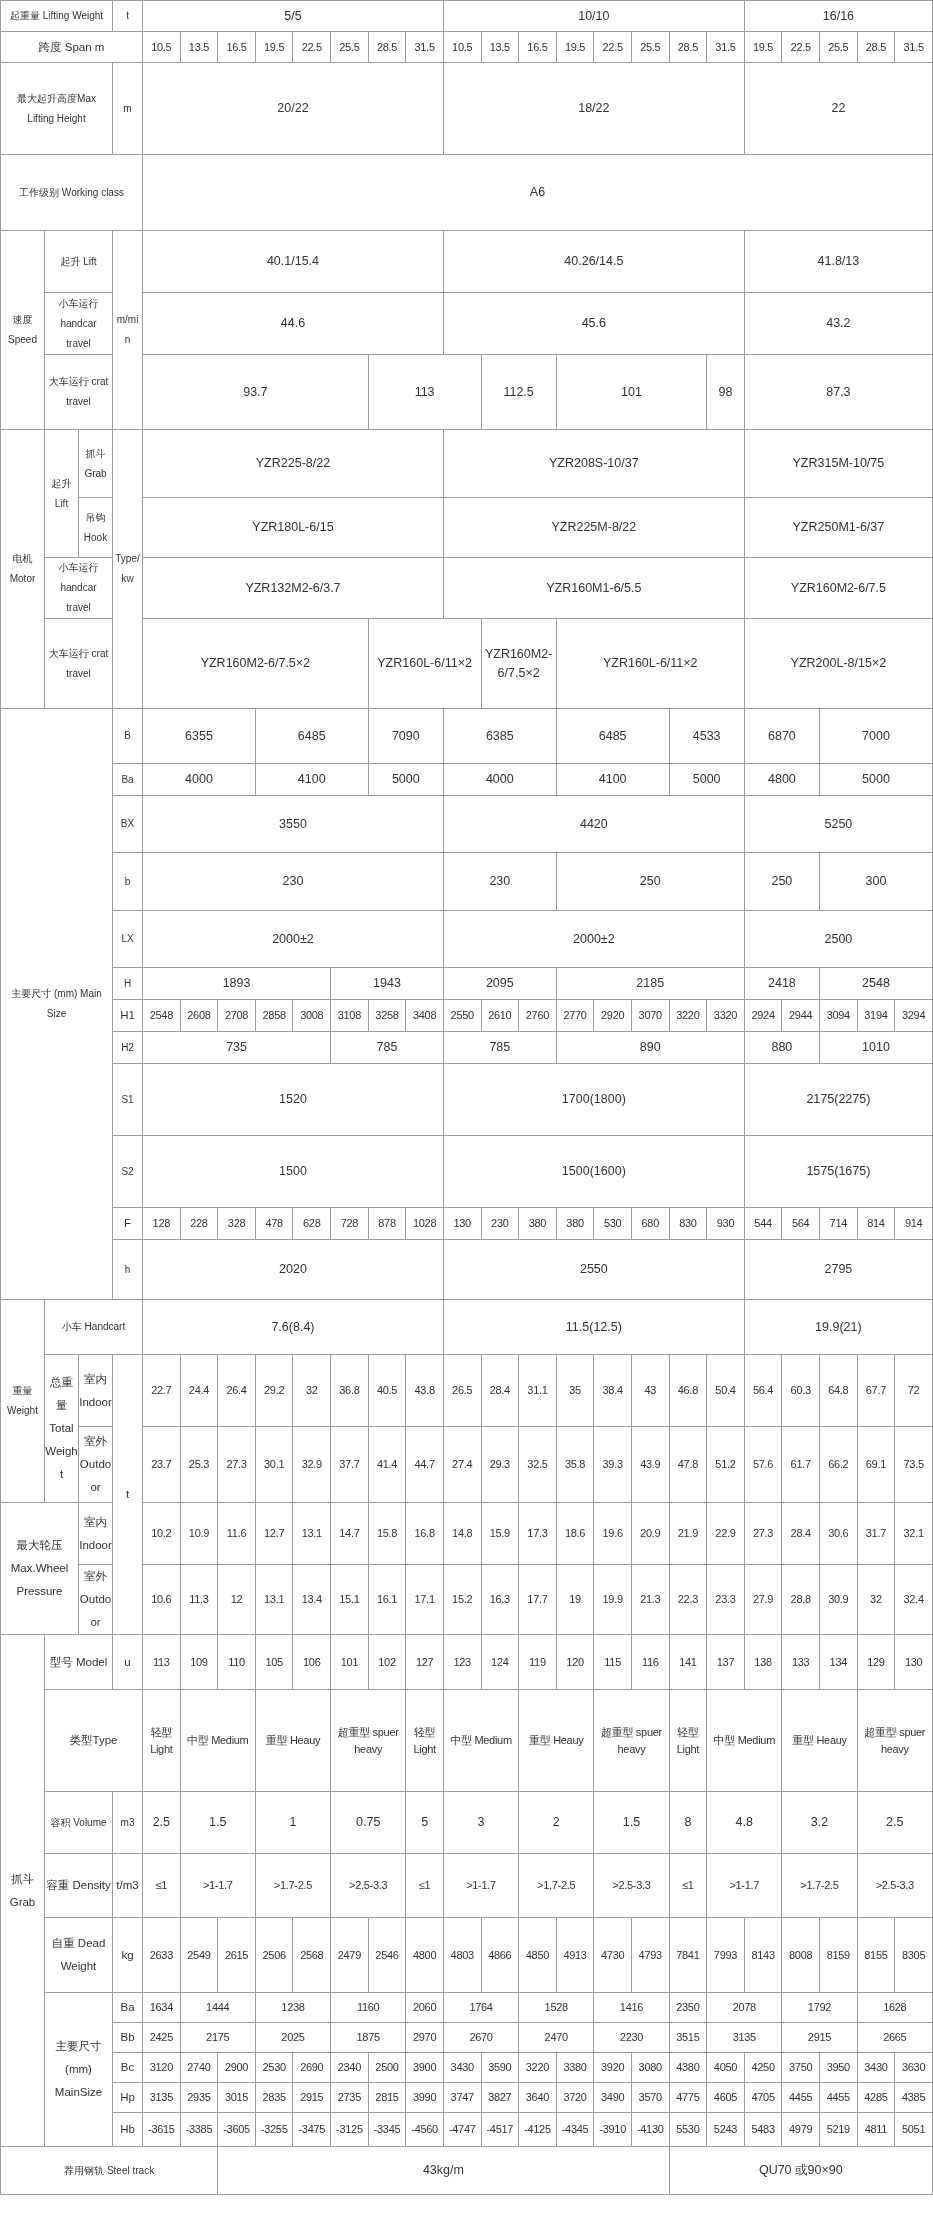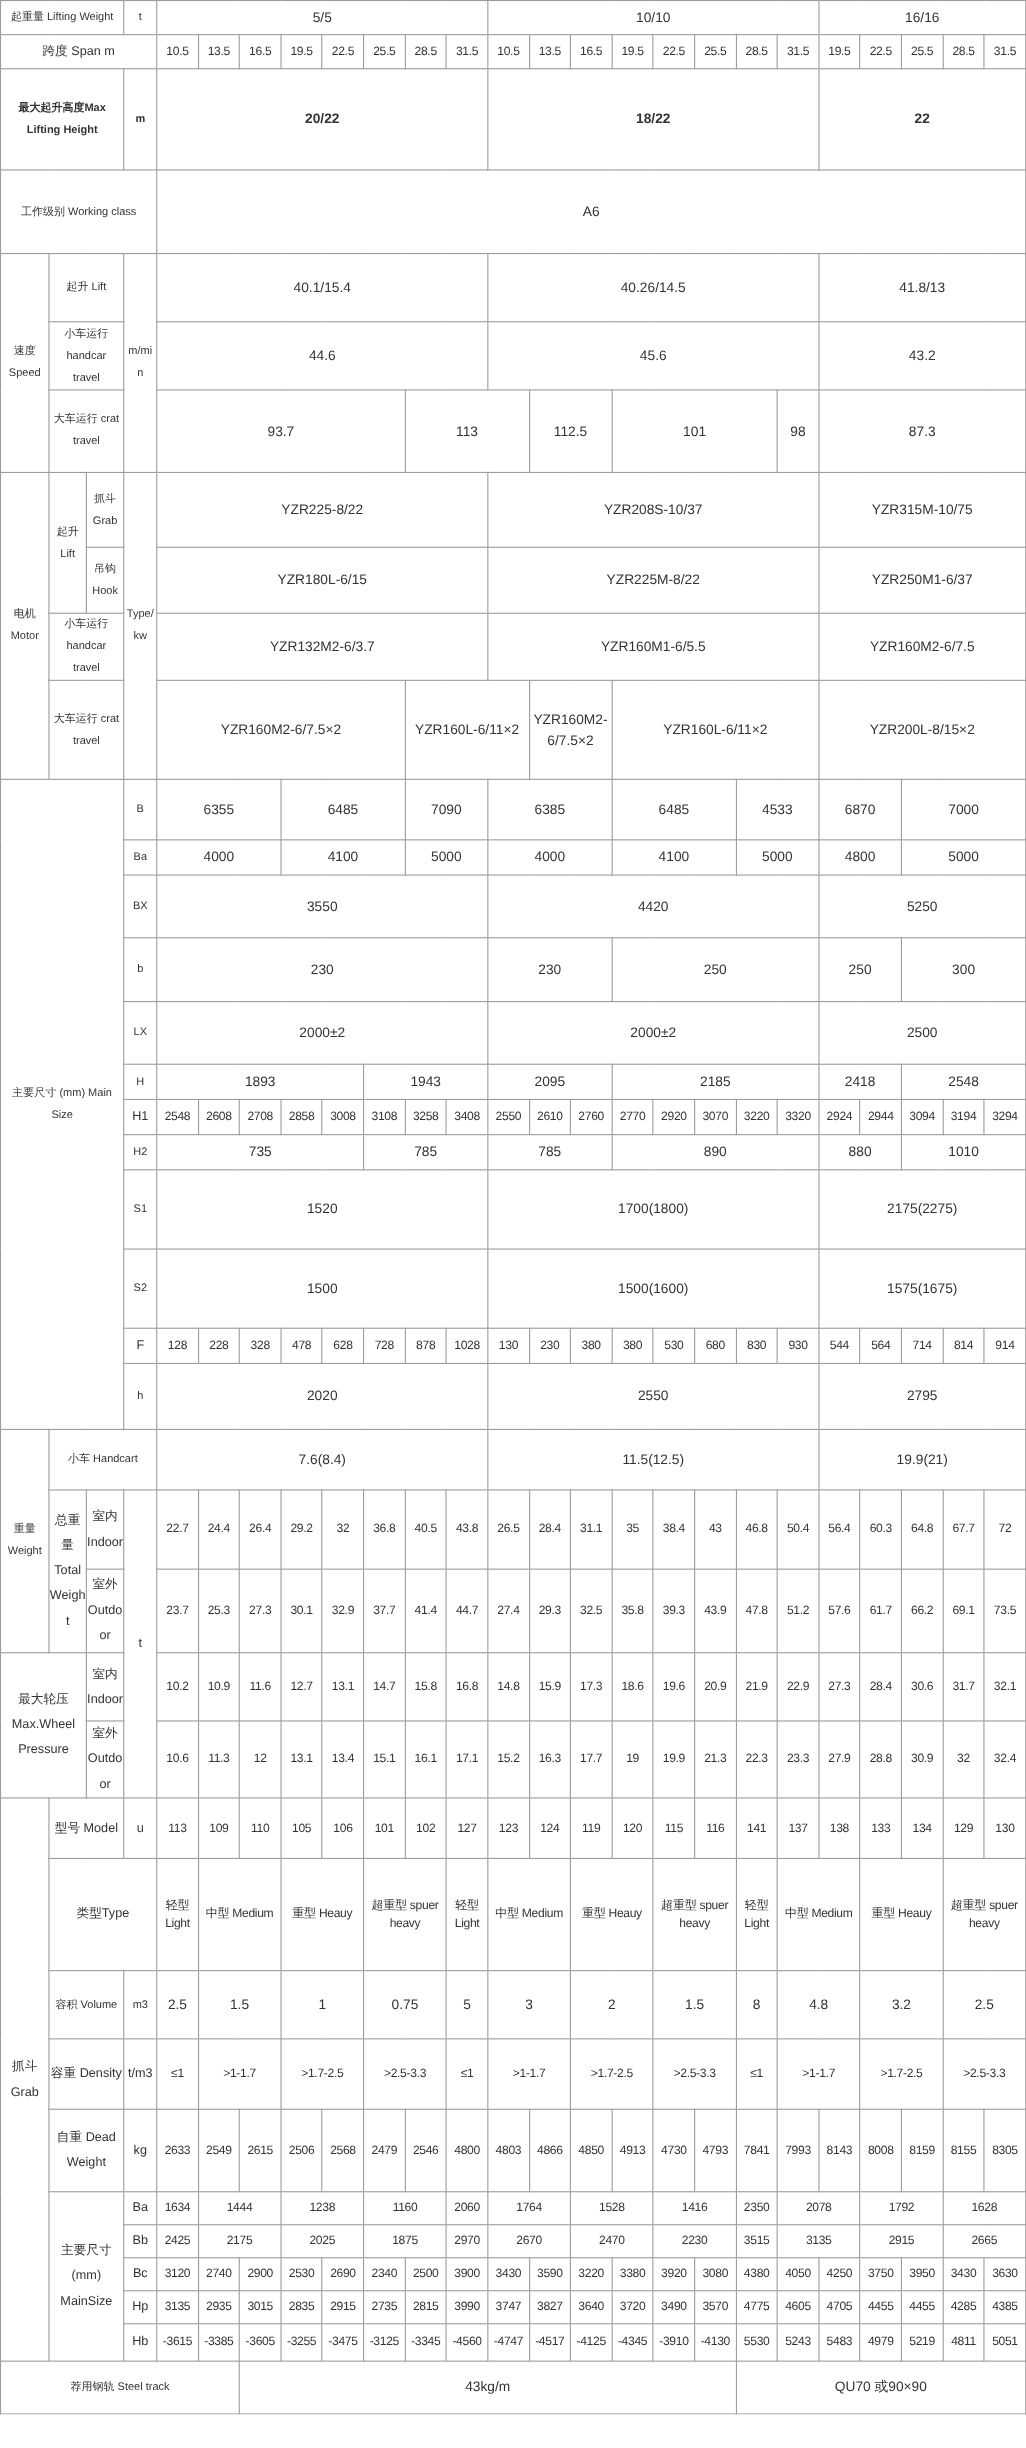--- a/index.html
+++ b/index.html
@@ -76,21 +76,21 @@
         <td>22.5</td>
         <td>25.5</td>
         <td>28.5</td>
         <td>31.5</td>
         <td>19.5</td>
         <td>22.5</td>
         <td>25.5</td>
         <td>28.5</td>
         <td>31.5</td>
       </tr>
-      <tr style="height: 92px; font-weight: bold;">
+      <tr style="height: 92px;">
         <td colspan="3" class="lbl">最大起升高度Max Lifting Height</td>
         <td class="lbl">m</td>
         <td colspan="8">20/22</td>
         <td colspan="8">18/22</td>
         <td colspan="5">22</td>
       </tr>
       <tr style="height: 76px; margin-left: 32px;">
         <td colspan="4" class="lbl">工作级别 Working class</td>
         <td colspan="21">A6</td>
       </tr>

